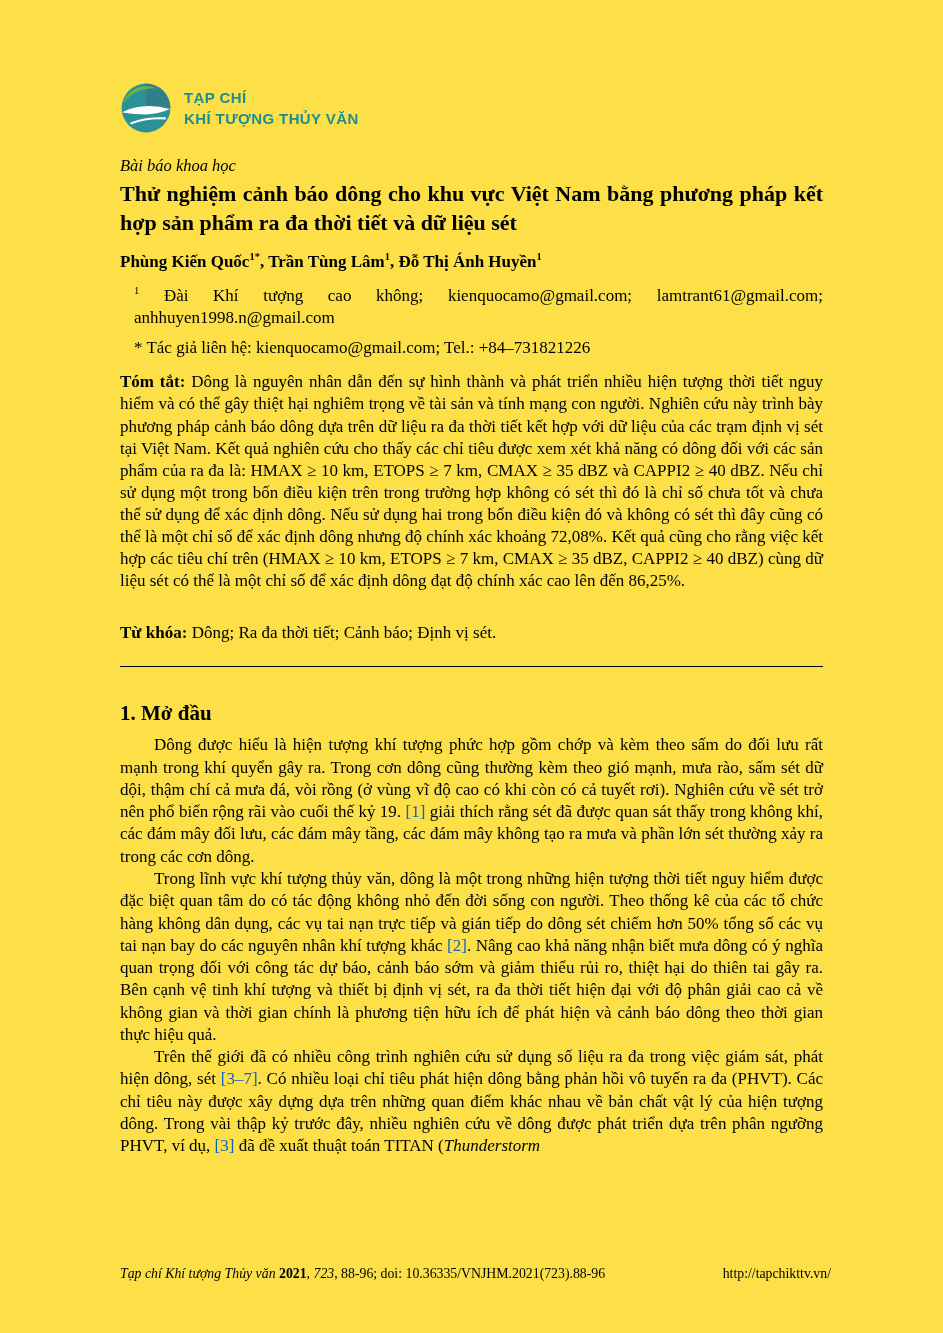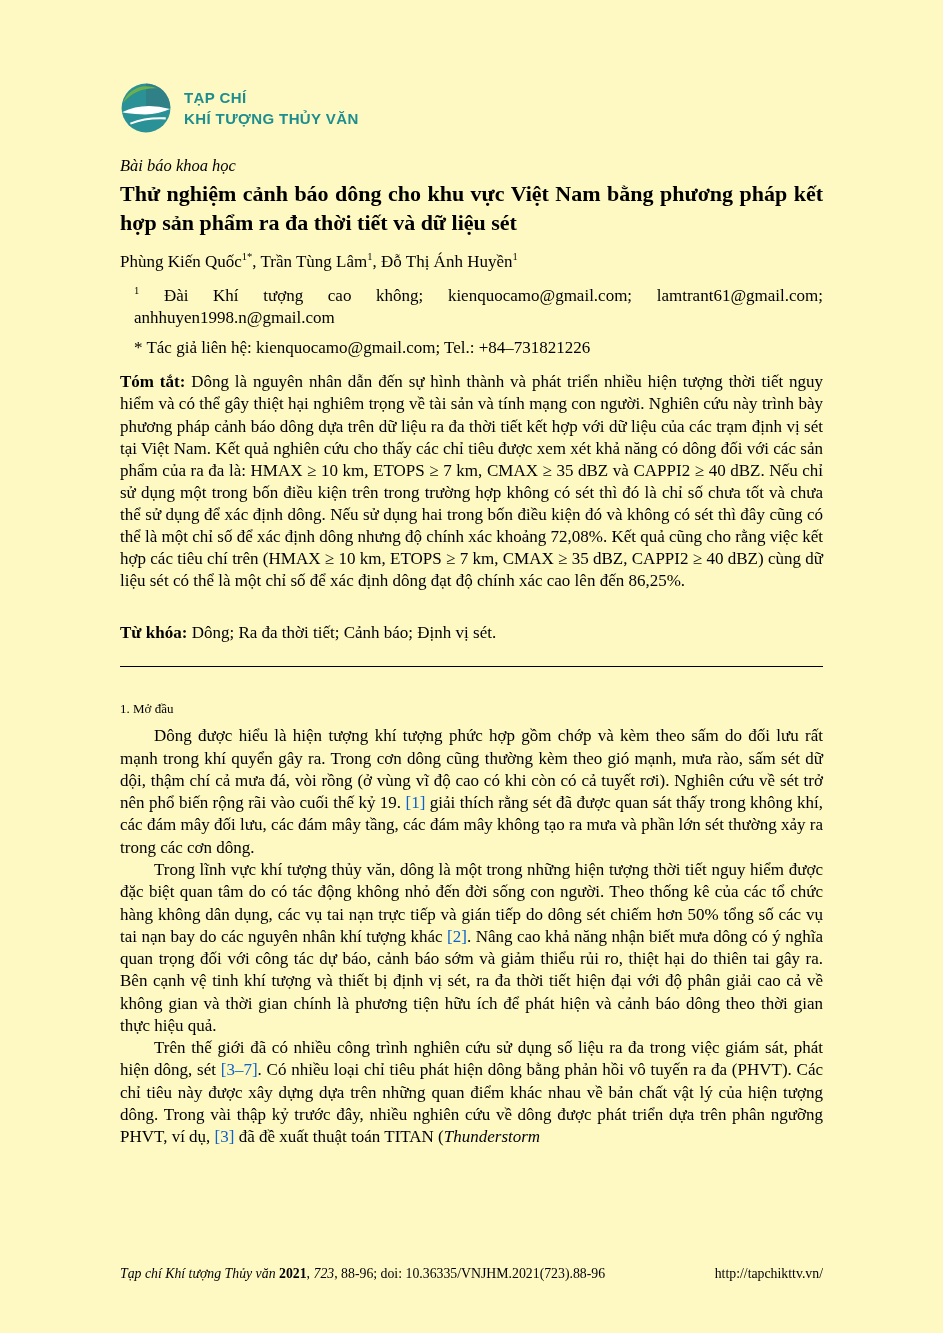--- a/index.html
+++ b/index.html
@@ -11,54 +11,54 @@
   body {
     width: 943px; height: 1333px;
     font-family: "Liberation Serif", serif;
     color: #000;
     overflow: hidden;
   }
   .page {
     position: relative;
     width: 943px; height: 1333px;
     padding: 82px 120px 0 120px;
-    background: #fef9c3;
+    background: #fde047;
     overflow: hidden;
   }
   .brand-row { display: flex; align-items: center; gap: 12px; margin-bottom: 22px; }
   .logo { width: 52px; height: 52px; display: inline-block; flex: 0 0 auto; }
   .brand-name {
     font-family: "Liberation Sans", sans-serif;
     font-weight: bold;
     color: var(--teal);
     font-size: 15px;
     line-height: 1.4;
     letter-spacing: 0.4px;
   }
   .kind { font-style: italic; font-size: 16.5px; margin-bottom: 3px; }
   .title {
     font-size: 22px; font-weight: bold; line-height: 1.32;
     text-align: justify; margin-bottom: 15px;
   }
-  .authors { font-size: 17px; font-weight: normal; margin-bottom: 13px; }
+  .authors { font-size: 17px; font-weight: bold; margin-bottom: 13px; }
   .meta { font-size: 17px; line-height: 1.3; text-align: justify; }
   .affil { padding-left: 14px; margin-bottom: 8px; }
   .corresp { padding-left: 14px; margin-bottom: 12px; }
   .dates { margin-bottom: 16px; }
   .abstract { font-size: 17px; line-height: 1.3; text-align: justify; margin-bottom: 30px; }
   .keywords { font-size: 17px; line-height: 1.3; margin-bottom: 22px; }
   .divider { border: none; border-top: 1.3px solid #000; margin: 0 0 34px 0; }
-  .sec-heading { font-size: 13px; font-weight: normal; margin-bottom: 8px; }
+  .sec-heading { font-size: 21px; font-weight: bold; margin-bottom: 8px; }
   .para { font-size: 17px; line-height: 1.31; text-align: justify; text-indent: 34px; }
   .bd { font-weight: bold; }
   .it { font-style: italic; }
   .ref { color: var(--ref-blue); }
   .sup { font-size: 62%; vertical-align: super; line-height: 0; }
   .footer {
-    position: absolute; left: 120px; right: 120px; bottom: 50px;
+    position: absolute; left: 120px; right: 112px; bottom: 50px;
     display: flex; justify-content: space-between; align-items: baseline;
     font-size: 13.8px; line-height: 1.3;
   }
   .footer-url { color: #000; }
 </style>
 </head>
 <body>
 
 <div class="page">
 

